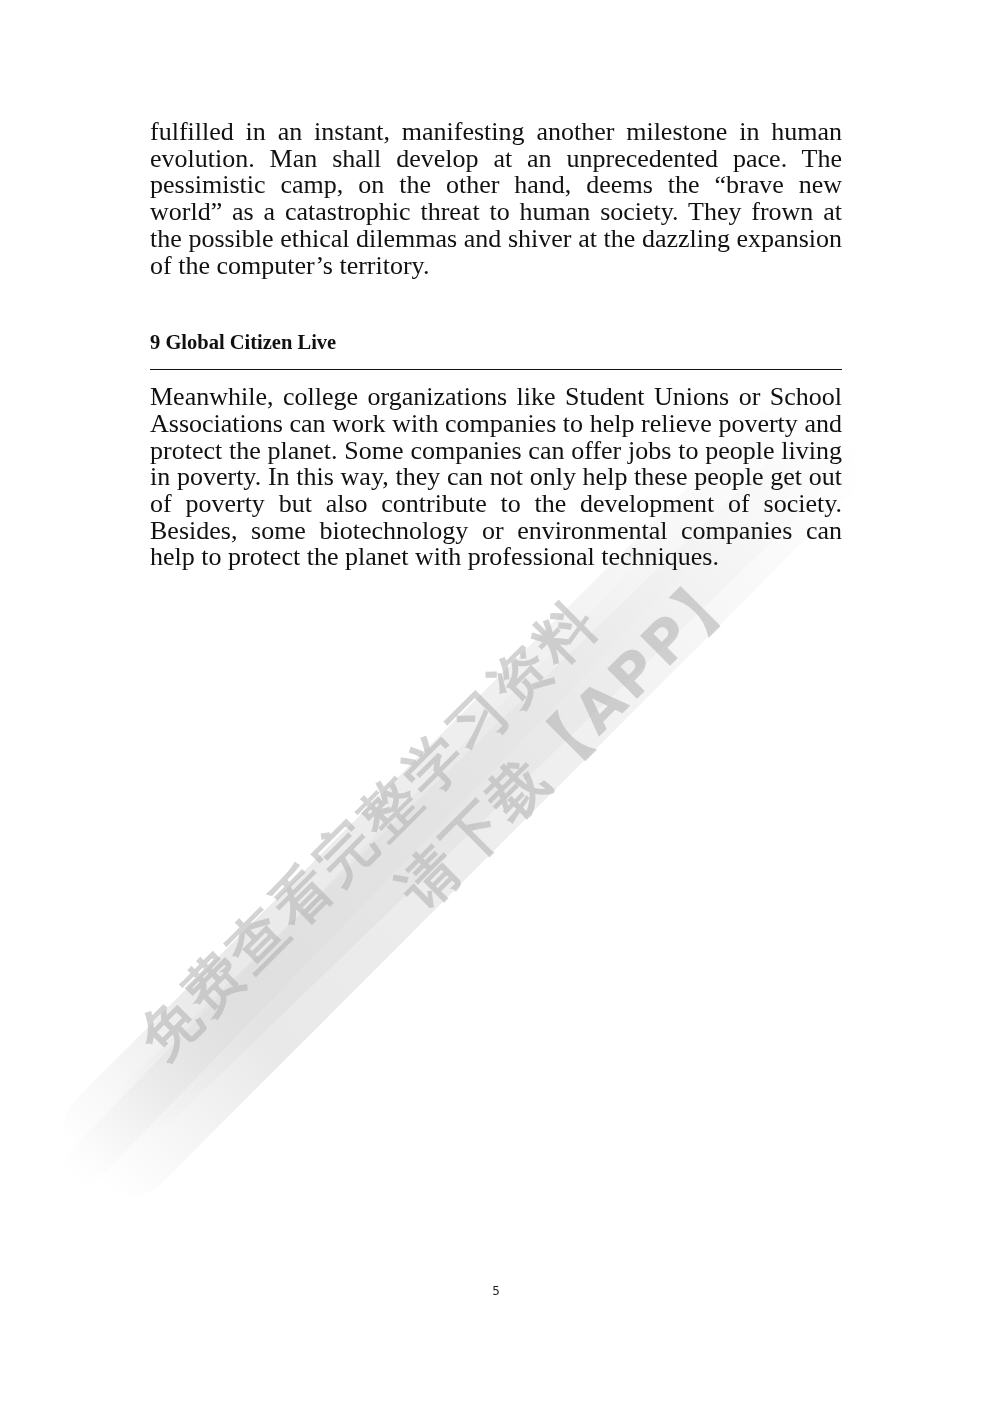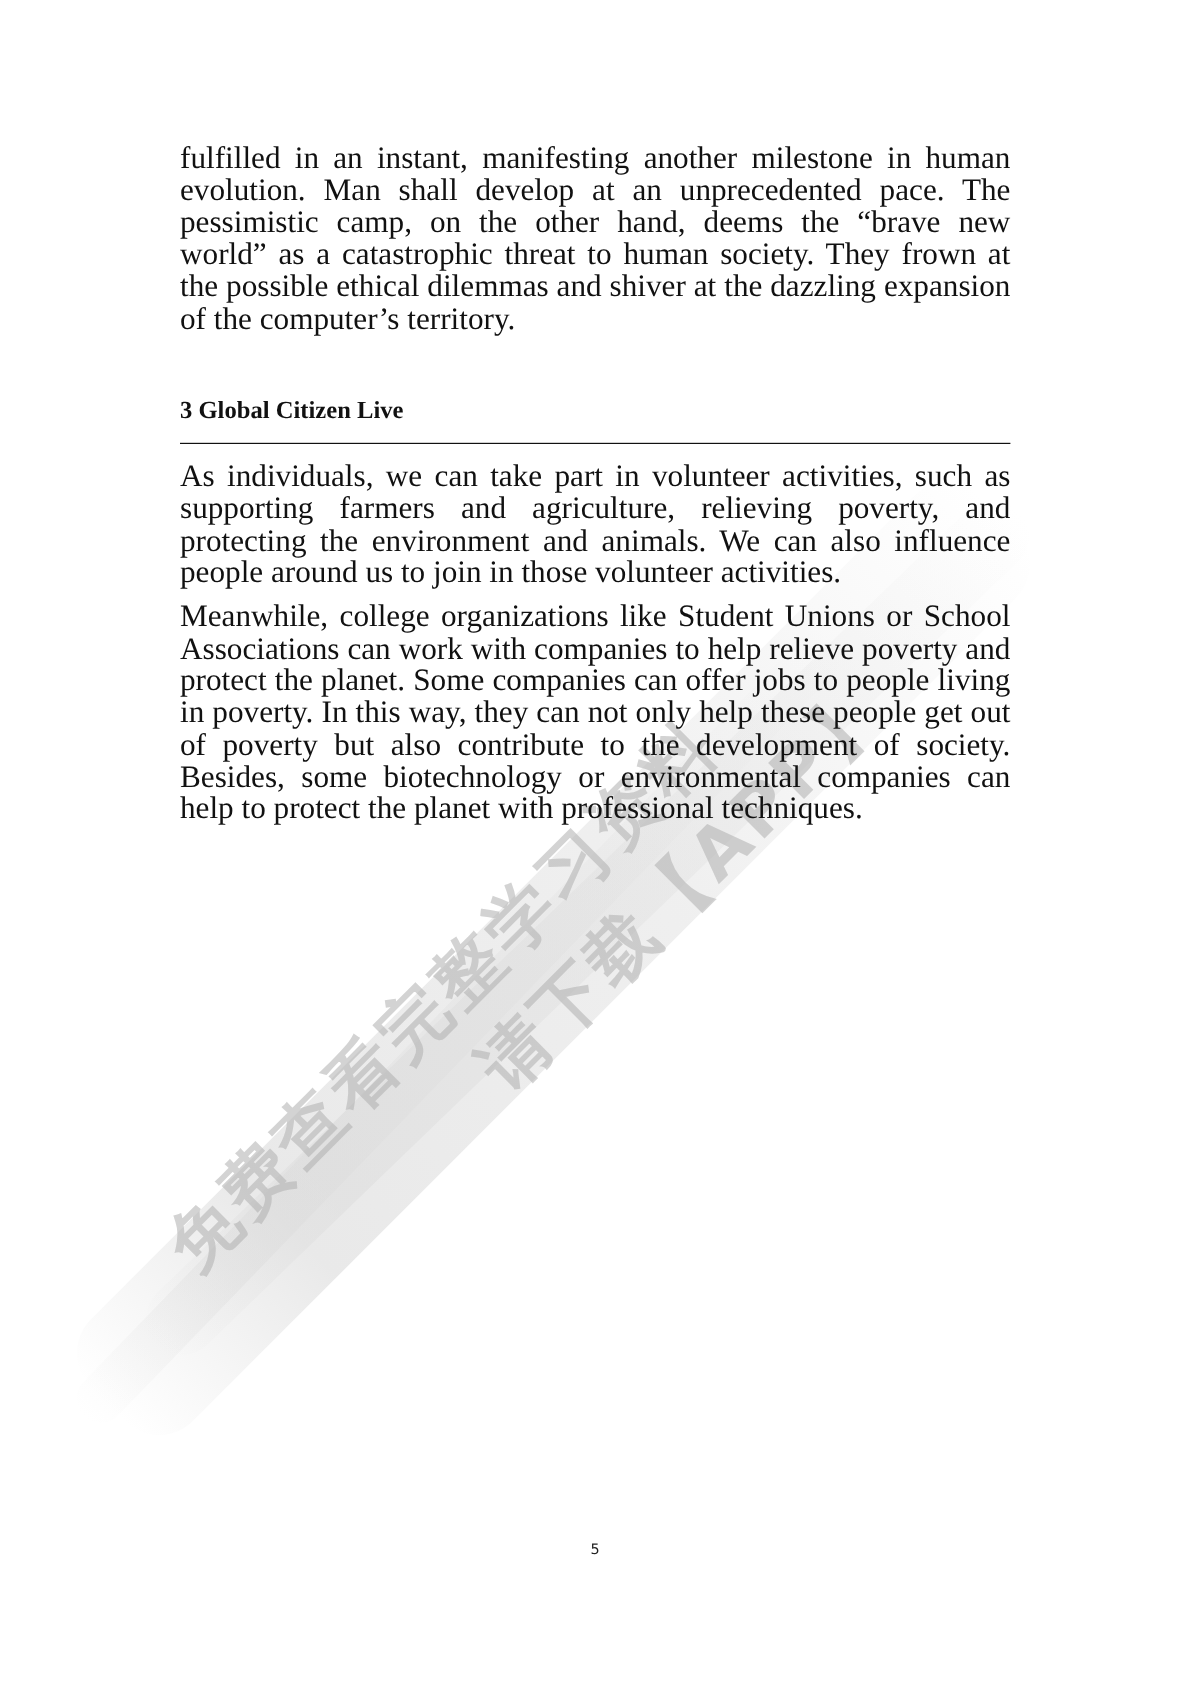--- a/index.html
+++ b/index.html
@@ -86,20 +86,19 @@
   <div class="wm-stroke" style="left:70px; top:860px; width:1000px; height:60px; transform: rotate(-44deg); opacity:0.7;"></div>
   <div class="wm-stroke" style="left:10px; top:930px; width:900px; height:40px; transform: rotate(-46deg); opacity:0.6;"></div>
   <div class="wm-text" style="left:90px; top:780px; font-size:58px; transform: rotate(-45deg);">免费查看完整学习资料</div>
   <div class="wm-text" style="left:350px; top:630px; font-size:58px; transform: rotate(-45deg);">请下载【APP】</div>
 </div>
 
 <div class="page">
   <p class="para">fulfilled in an instant, manifesting another milestone in human evolution. Man shall develop at an unprecedented pace. The pessimistic camp, on the other hand, deems the “brave new world” as a catastrophic threat to human society. They frown at the possible ethical dilemmas and shiver at the dazzling expansion of the computer’s territory.</p>
 
 
-  <h2 class="section-heading">3 Global Citizen Live</h2>
+  <h2 class="section-heading">9 Global Citizen Live</h2>
   <div class="rule"></div>
 
-  <p class="para">As individuals, we can take part in volunteer activities, such as supporting farmers and agriculture, relieving poverty, and protecting the environment and animals. We can also influence people around us to join in those volunteer activities.</p>
   <p class="para">Meanwhile, college organizations like Student Unions or School Associations can work with companies to help relieve poverty and protect the planet. Some companies can offer jobs to people living in poverty. In this way, they can not only help these people get out of poverty but also contribute to the development of society. Besides, some biotechnology or environmental companies can help to protect the planet with professional techniques.</p>
 </div>
 
 <div class="page-number">5</div>
 
 </body></html>

